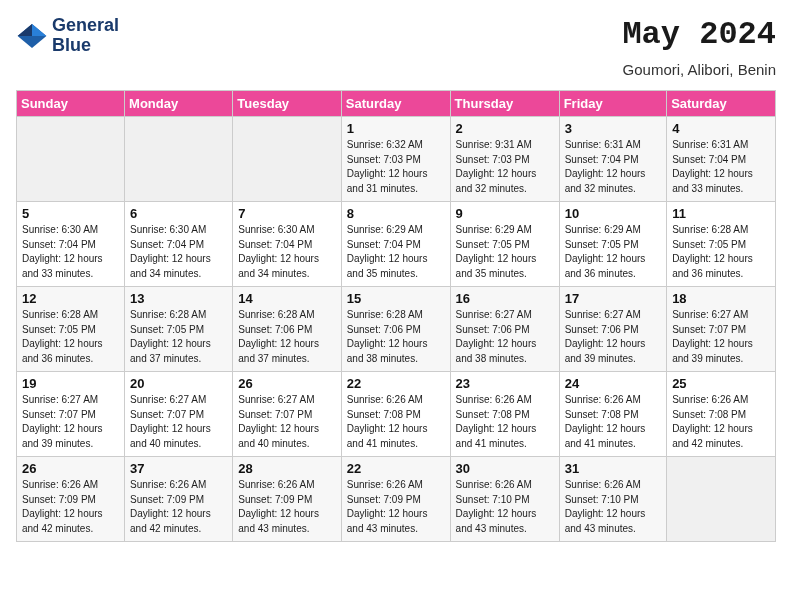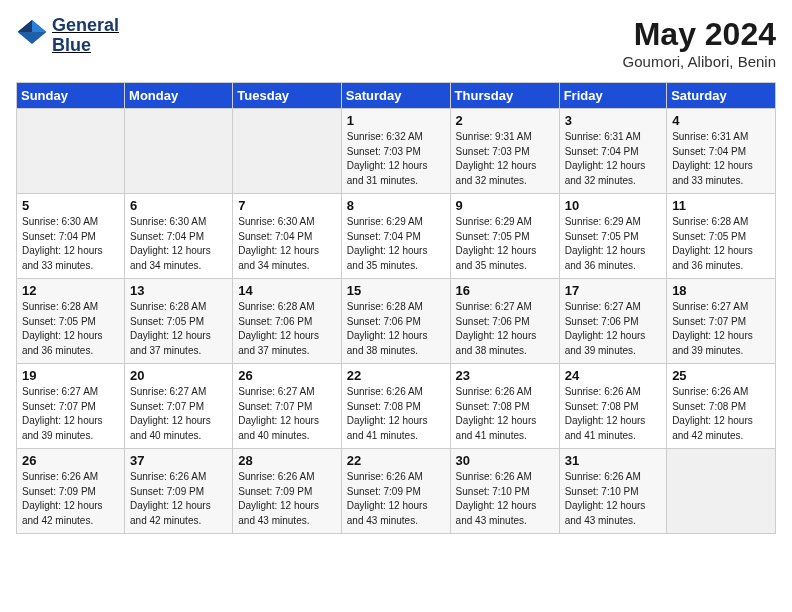--- a/index.html
+++ b/index.html
@@ -11,52 +11,54 @@
       padding: 16px;
     }
     .header {
       display: flex;
       justify-content: space-between;
       align-items: flex-start;
       margin-bottom: 12px;
     }
     .logo {
       display: flex;
+      align-items: center;
       gap: 4px;
-      text-decoration: underline;
     }
     .logo-text {
       font-size: 18px;
       font-weight: bold;
       color: #1a3a6b;
       line-height: 1.1;
     }
     .logo-icon {
       width: 32px;
       height: 32px;
     }
     .title-block {
       text-align: right;
     }
     .cal-title {
       font-size: 32px;
       font-weight: bold;
       color: #1a1a1a;
+      font-family: Liberation Mono, monospace;
     }
     .cal-subtitle {
       font-size: 15px;
       color: #333;
+      margin-top: 8px;
     }
     table {
       width: 100%;
       border-collapse: collapse;
       font-size: 11px;
     }
     thead tr th {
-      background: #1d4ed8;
+      background: #ec4899;
       color: #fff;
       padding: 5px 4px;
       text-align: left;
       font-size: 13px;
       font-weight: bold;
       border: 1px solid #ccc;
     }
     tbody tr td {
       vertical-align: top;
       border: 1px solid #ccc;

